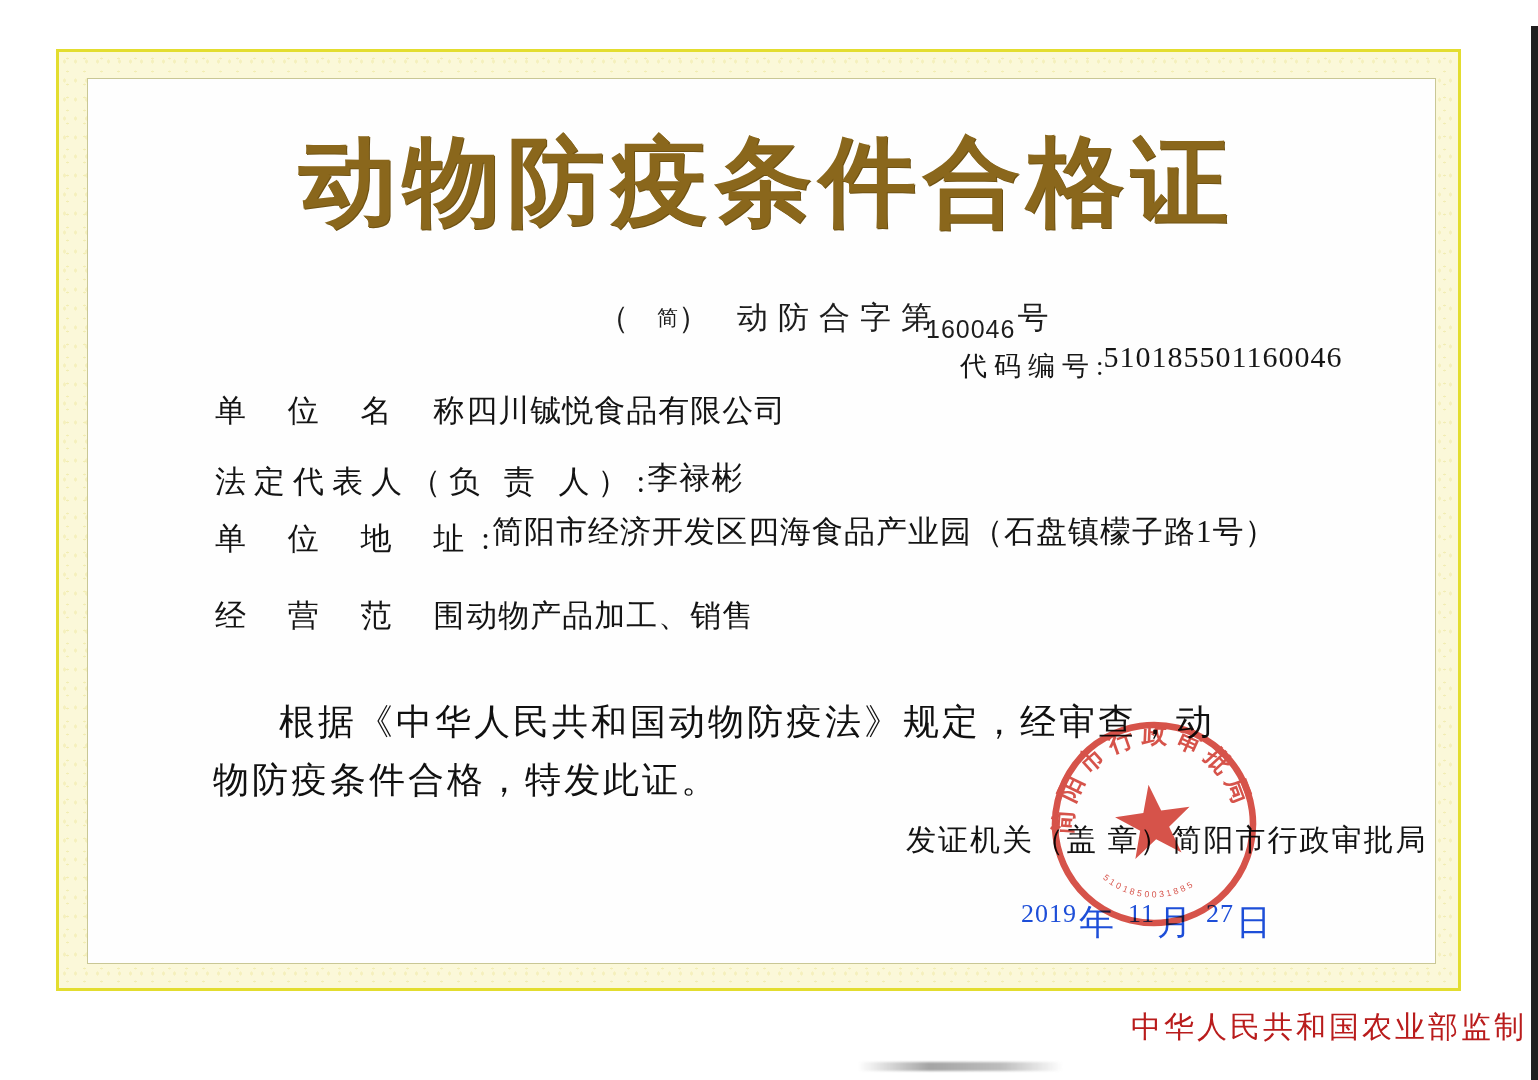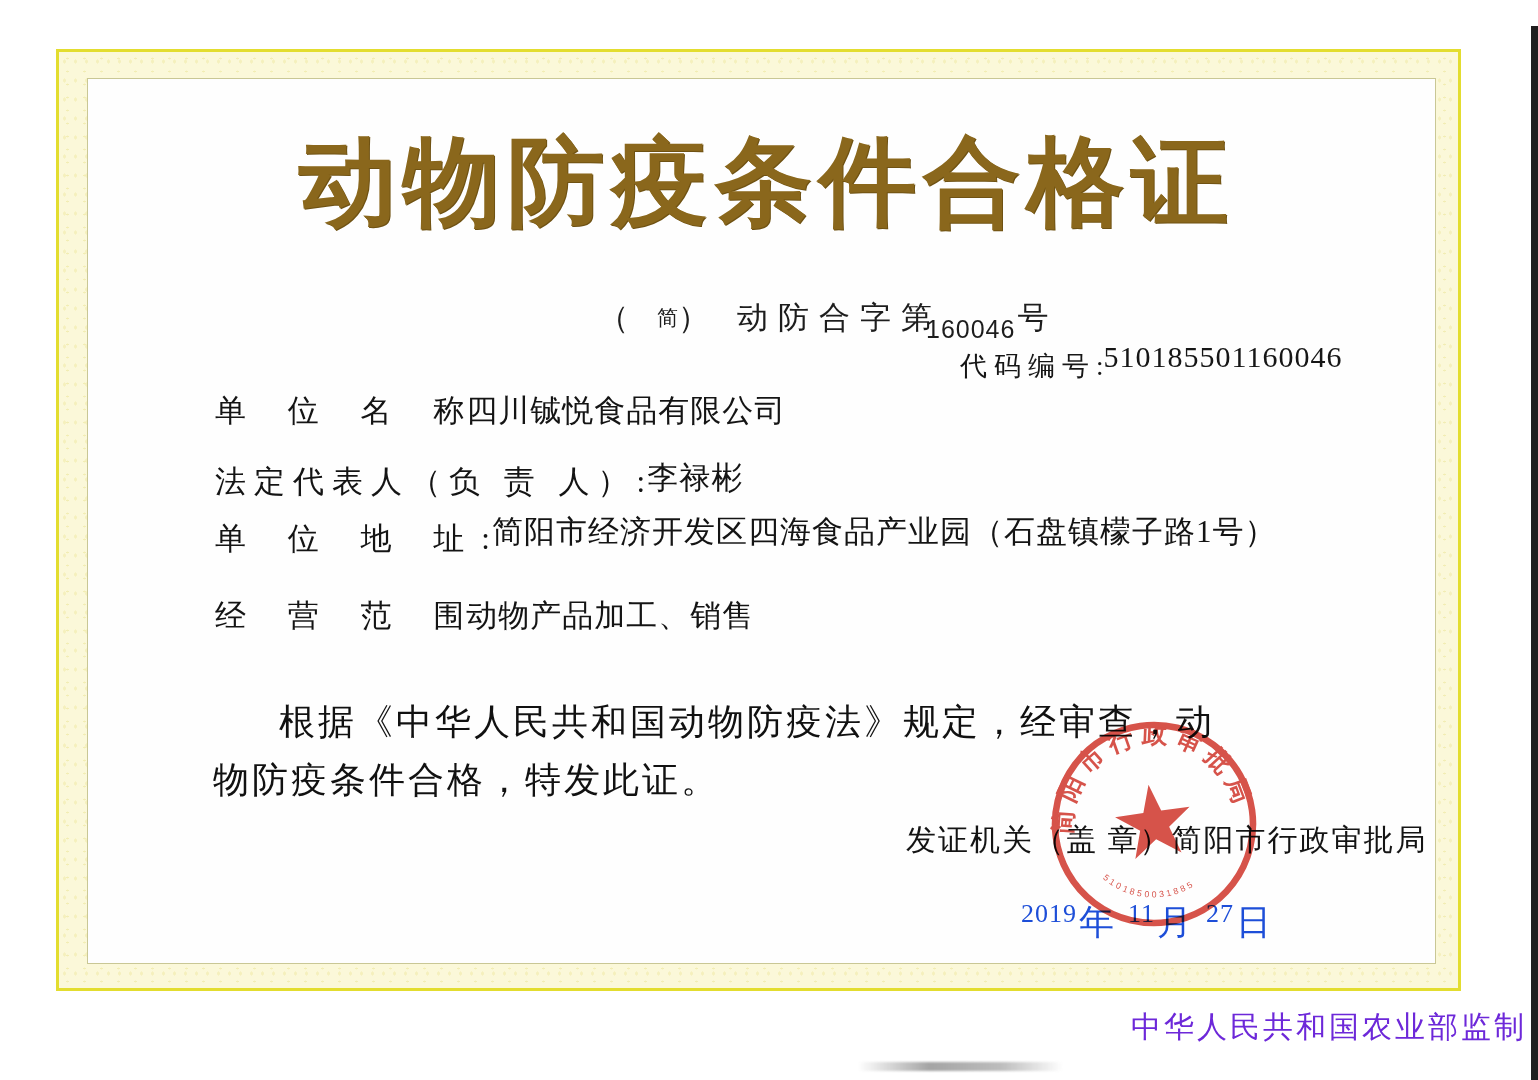--- a/index.html
+++ b/index.html
@@ -77,21 +77,21 @@
 
   
   .issuer{left:906px;top:820px;font-size:30px;letter-spacing:2px;white-space:nowrap;color:#141414;}
 
   
   .dateline{left:1021px;top:887px;font-size:35px;white-space:nowrap;color:#1d4ed8;margin-top:12px;}
   .dateline .num{font-size:26px;position:relative;top:-12px;letter-spacing:1px;}
   .dateline .unit{margin:0 14px 0 2px;letter-spacing:0;}
 
   
-  .supervision{left:1131px;top:1007px;font-size:30px;letter-spacing:3px;white-space:nowrap;color:#6d28d9;}
+  .supervision{left:1131px;top:1007px;font-size:30px;letter-spacing:3px;white-space:nowrap;color:#b91c1c;}
 
   
   .seal{
     left:1044px;top:714px;width:220px;height:220px;
     mix-blend-mode:multiply;opacity:.88;
     transform:rotate(-8deg);
   }
 
   
   .edge-strip{right:0;top:26px;width:7px;height:1054px;background:#0c0c0c;opacity:.92;}

